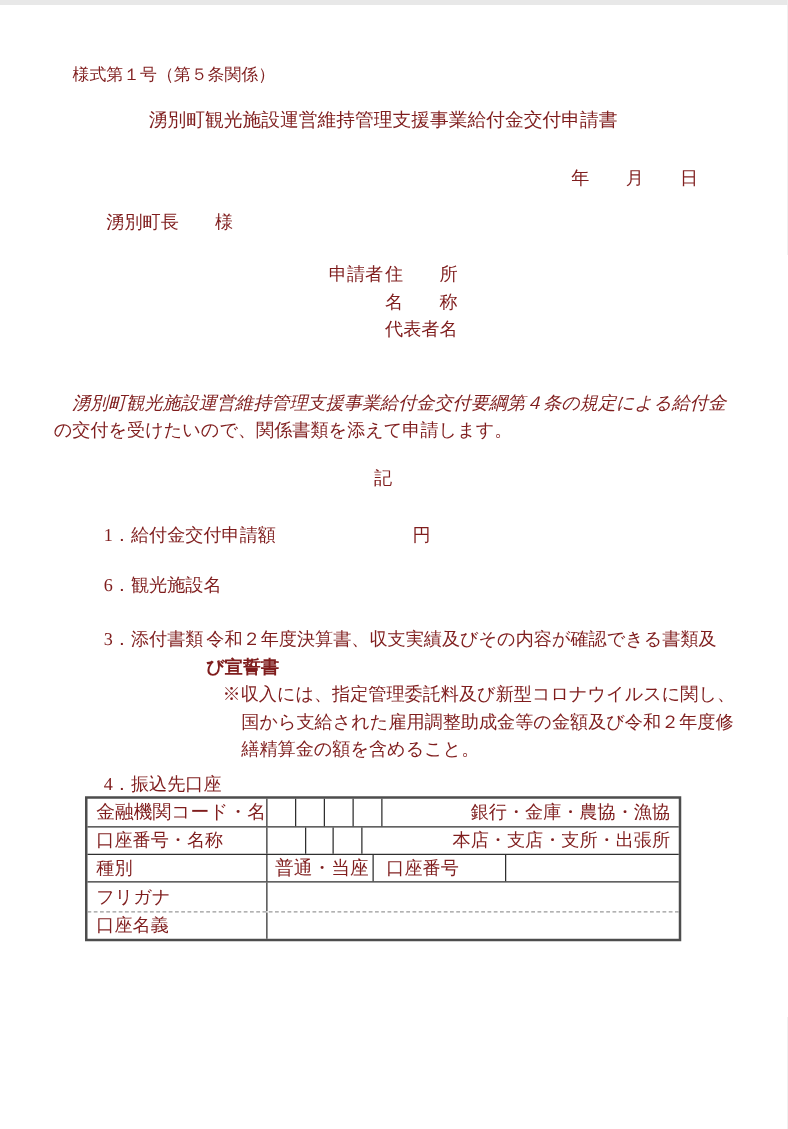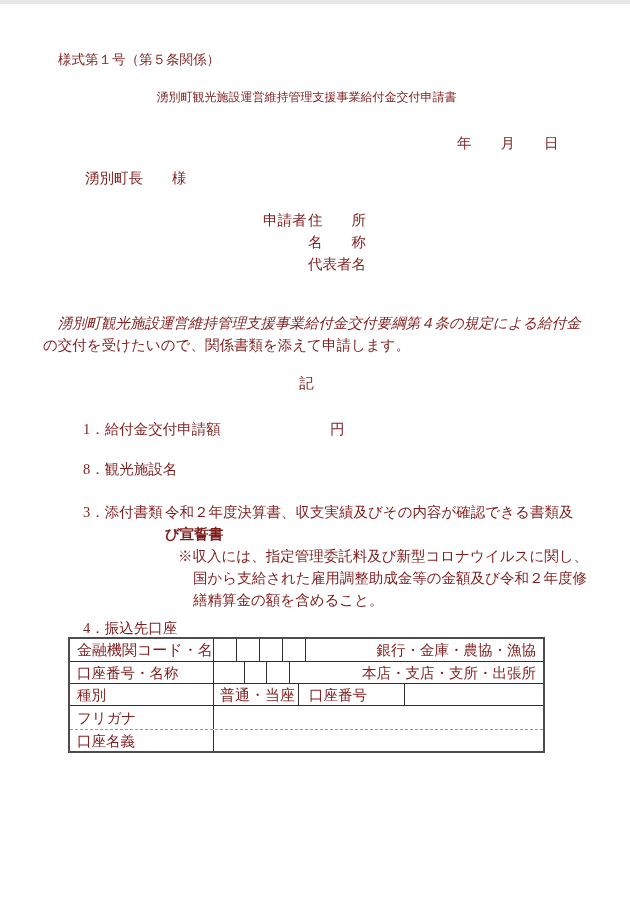--- a/index.html
+++ b/index.html
@@ -4,21 +4,21 @@
 <style>
   html,body { margin:0; padding:0; background:#e8e8e8; }
   .page {
     position:relative; width:630px; height:903px; margin:4px auto;
     background:#ffffff; color:#7f1d1d; overflow:hidden;
     font-family:"Liberation Serif","DejaVu Serif",serif;
     font-size:14.5px; line-height:22px;
   }
   .abs { position:absolute; white-space:pre; }
   .center-line { position:absolute; left:0; width:613px; text-align:center; }
-  .fs13 { font-size:12px; }
+  .fs13 { font-size:15px; }
   .form-no   { left:58px;  top:45px;  font-size:13.5px; }
   .doc-title { top:82px; }
   .date-line { left:457px; top:128px; }
   .addressee { left:85px;  top:163px; }
   .app-label { left:263px; top:205px; }
   .app-l1    { left:308px; top:205px; }
   .app-l2    { left:308px; top:227px; }
   .app-l3    { left:308px; top:249px; }
   .body-l1   { left:43px;  top:308px;font-style:italic; }
   .body-l2   { left:43px;  top:330px; }
@@ -74,21 +74,21 @@
   <div class="abs app-l3">代表者名</div>
 
   <div class="abs body-l1">　湧別町観光施設運営維持管理支援事業給付金交付要綱第４条の規定による給付金</div>
   <div class="abs body-l2">の交付を受けたいので、関係書類を添えて申請します。</div>
 
   <div class="center-line ki">記</div>
 
   <div class="abs item1">1．給付金交付申請額</div>
   <div class="abs item1-unit">円</div>
 
-  <div class="abs item2">8．観光施設名</div>
+  <div class="abs item2">6．観光施設名</div>
 
   <div class="abs item3">3．添付書類</div>
   <div class="abs it3-c1">令和２年度決算書、収支実績及びその内容が確認できる書類及</div>
   <div class="abs it3-c2">び宣誓書</div>
   <div class="abs note-l1">※収入には、指定管理委託料及び新型コロナウイルスに関し、</div>
   <div class="abs note-l2">国から支給された雇用調整助成金等の金額及び令和２年度修</div>
   <div class="abs note-l3">繕精算金の額を含めること。</div>
 
   <div class="abs item4">4．振込先口座</div>
 

